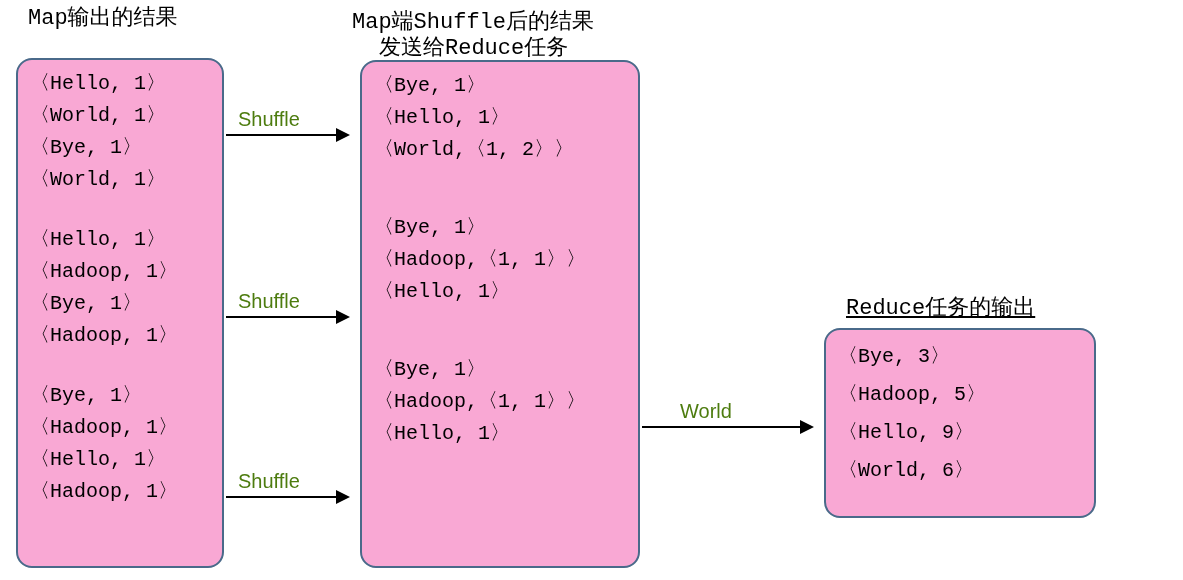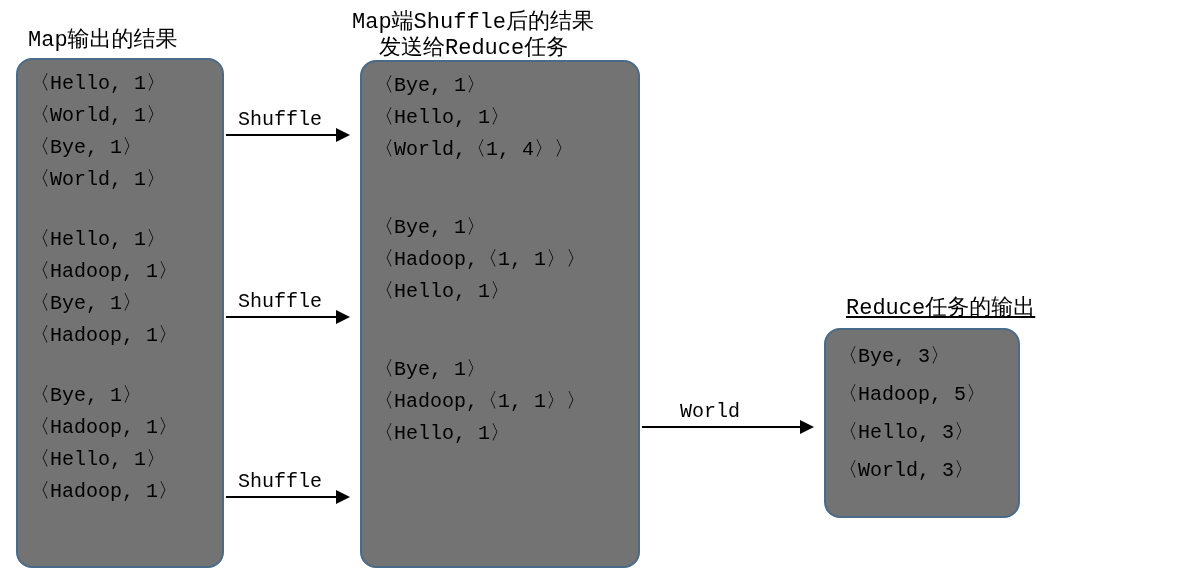--- a/index.html
+++ b/index.html
@@ -6,21 +6,21 @@
     body {
       width: 1183px;
       height: 580px;
       background: #fff;
       font-family: "SimSun", "宋体", "Courier New", monospace;
       font-size: 20px;
       position: relative;
     }
     .box {
       position: absolute;
-      background: #737373;
+      background: #f9a8d4;
       border: 2px solid #4a6a8a;
       border-radius: 16px;
       padding: 8px 12px;
     }
     .title {
       position: absolute;
       font-size: 22px;
       color: #000;
       white-space: pre;
     }
@@ -45,33 +45,33 @@
       position: absolute;
       right: -2px;
       top: -6px;
       width: 0; height: 0;
       border-left: 14px solid #000;
       border-top: 7px solid transparent;
       border-bottom: 7px solid transparent;
     }
     .arrow-label {
       position: absolute;
-      font-family: Liberation Mono, monospace;
+      font-family: Liberation Sans, sans-serif;
       font-size: 20px;
-      color: #000000;
+      color: #4d7c0f;
       white-space: pre;
     }
     .reduce-box .line { line-height: 1.9; }
     .shuffle-box .group { margin-bottom: 46px; }
     .shuffle-box .group:last-child { margin-bottom: 0; }
   </style>
 </head>
 <body>
 
-<div class="title" style="left:28px; top:24px;">Map输出的结果</div>
+<div class="title" style="left:28px; top:2px;">Map输出的结果</div>
 
 <div class="title" style="left:352px; top:6px;">Map端Shuffle后的结果</div>
 <div class="title" style="left:379px; top:32px;">发送给Reduce任务</div>
 
 <div class="title" style="left:846px; top:292px;text-decoration:underline;">Reduce任务的输出</div>
 
 <div class="box" style="left:16px; top:58px; width:208px; height:510px;">
   <div class="group">
     <div class="line">〈Hello, 1〉</div>
     <div class="line">〈World, 1〉</div>
@@ -89,39 +89,39 @@
     <div class="line">〈Hadoop, 1〉</div>
     <div class="line">〈Hello, 1〉</div>
     <div class="line">〈Hadoop, 1〉</div>
   </div>
 </div>
 
 <div class="box shuffle-box" style="left:360px; top:60px; width:280px; height:508px;">
   <div class="group">
     <div class="line">〈Bye, 1〉</div>
     <div class="line">〈Hello, 1〉</div>
-    <div class="line">〈World,〈1, 4〉〉</div>
+    <div class="line">〈World,〈1, 2〉〉</div>
   </div>
   <div class="group">
     <div class="line">〈Bye, 1〉</div>
     <div class="line">〈Hadoop,〈1, 1〉〉</div>
     <div class="line">〈Hello, 1〉</div>
   </div>
   <div class="group">
     <div class="line">〈Bye, 1〉</div>
     <div class="line">〈Hadoop,〈1, 1〉〉</div>
     <div class="line">〈Hello, 1〉</div>
   </div>
 </div>
 
-<div class="box reduce-box" style="left:824px; top:328px; width:196px; height:190px;">
+<div class="box reduce-box" style="left:824px; top:328px; width:272px; height:190px;">
   <div class="line">〈Bye, 3〉</div>
   <div class="line">〈Hadoop, 5〉</div>
-  <div class="line">〈Hello, 3〉</div>
-  <div class="line">〈World, 3〉</div>
+  <div class="line">〈Hello, 9〉</div>
+  <div class="line">〈World, 6〉</div>
 </div>
 
 <div class="arrow" style="left:226px; top:134px; width:122px;"></div>
 <div class="arrow-label" style="left:238px; top:108px;">Shuffle</div>
 
 <div class="arrow" style="left:226px; top:316px; width:122px;"></div>
 <div class="arrow-label" style="left:238px; top:290px;">Shuffle</div>
 
 <div class="arrow" style="left:226px; top:496px; width:122px;"></div>
 <div class="arrow-label" style="left:238px; top:470px;">Shuffle</div>

